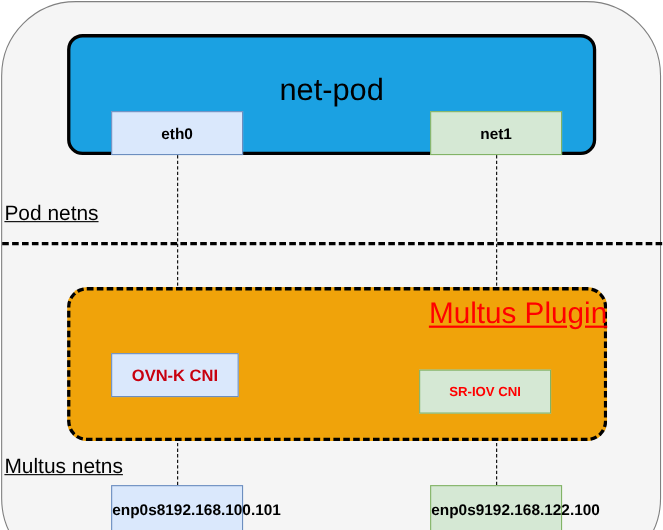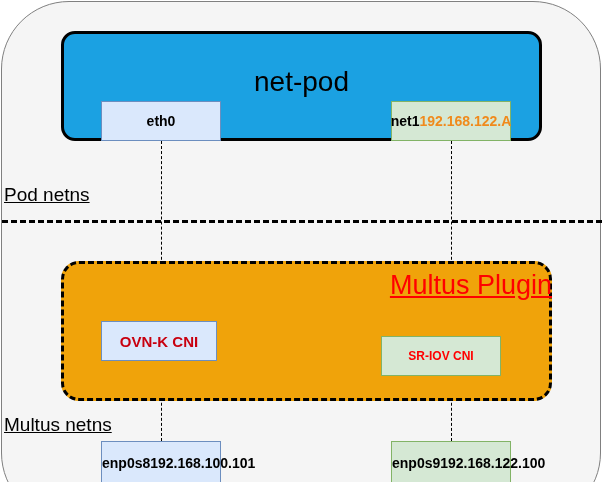--- a/index.html
+++ b/index.html
@@ -38,21 +38,20 @@
 <div id="line-right" class="abs vline"></div>
 
 <div id="pod" class="abs"></div>
 <div id="pod-title" class="abs">net-pod</div>
 
 <div id="eth0" class="abs iface blue-box">
   <span>eth0</span>
 </div>
 <div id="net1" class="abs iface green-box">
   <span>net1</span>
-  <span class="orange">192.168.122.A</span>
 </div>
 
 <div id="pod-netns" class="abs ns-label">Pod netns</div>
 <div id="ns-divider" class="abs"></div>
 
 <div id="multus" class="abs"></div>
 <div id="multus-title" class="abs">Multus Plugin</div>
 
 <div id="ovn" class="abs cni blue-box">OVN-K CNI</div>
 <div id="sriov" class="abs cni green-box">SR-IOV CNI</div>

